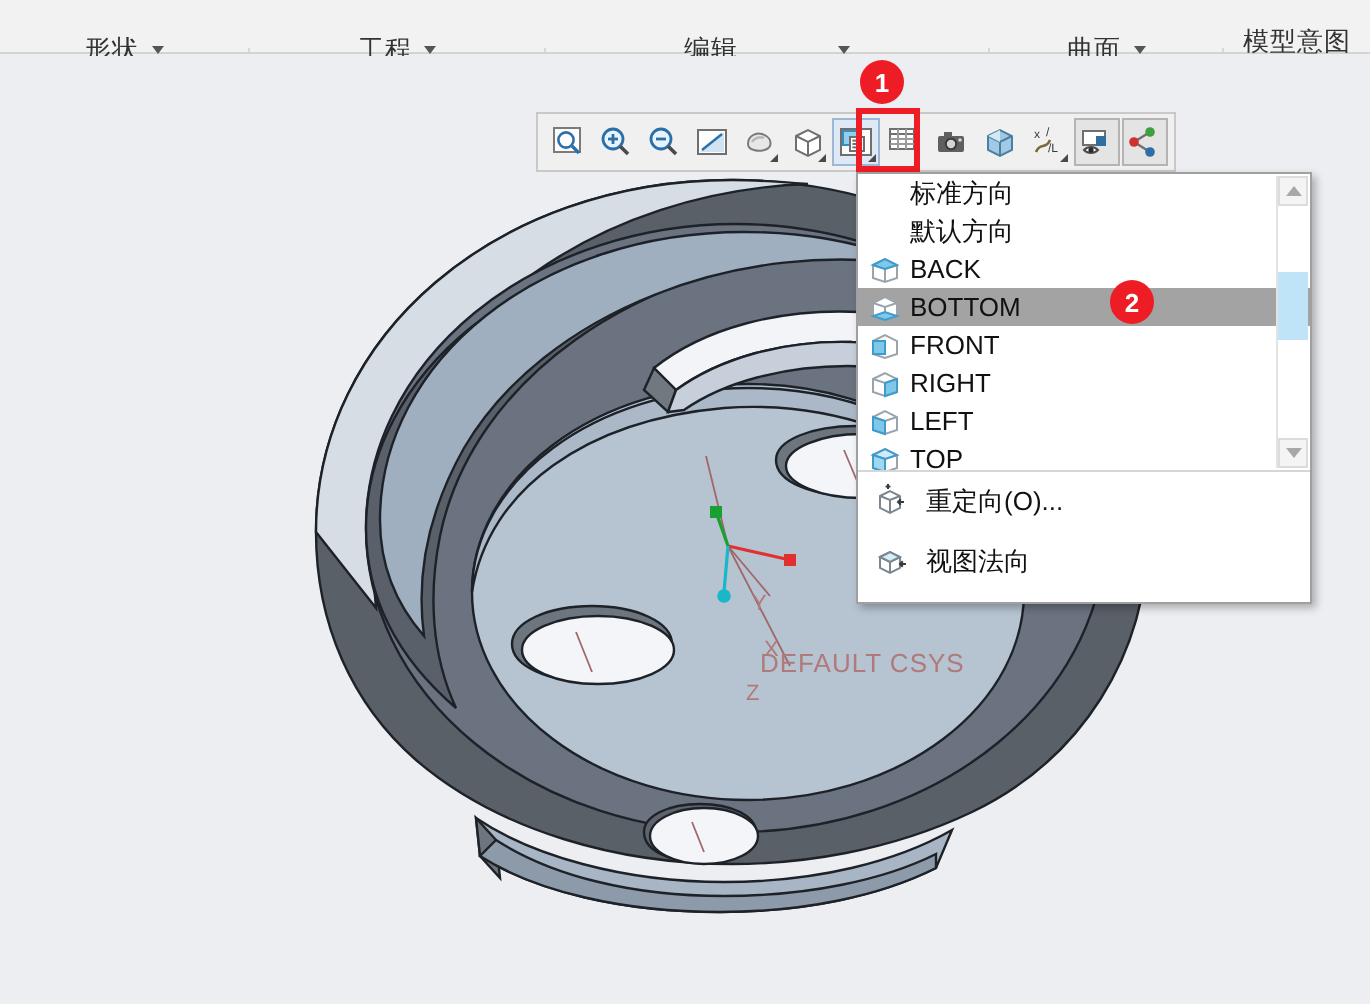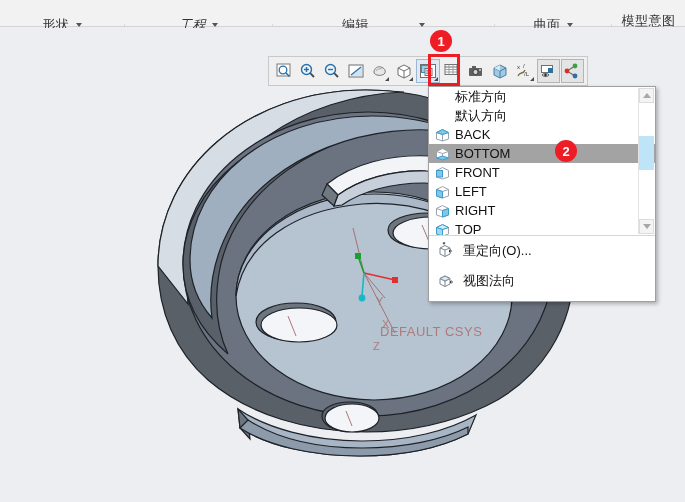--- a/index.html
+++ b/index.html
@@ -32,21 +32,21 @@
   .ribbon-tab .lbl{letter-spacing:0.5px;}
   .caret{
     width:0;height:0;
     border-left:3.5px solid transparent;
     border-right:3.5px solid transparent;
     border-top:4px solid #555;
     display:inline-block;
     margin-left:2px;
   }
   #ribbon .t0{width:125px;}
-  #ribbon .t1{width:148px;font-style:italic;}
+  #ribbon .t1{width:148px;}
   #ribbon .t2{width:222px;gap:48px;}
   #ribbon .t3{width:117px;}
   #ribbon .t4{width:73px;border-right:none;}
 
   
   #canvas{
     position:absolute;left:0;top:28px;width:685px;height:474px;
     background:#eceef1;
     overflow:hidden;
   }
@@ -491,36 +491,36 @@
       </span>
       <span class="mi-label">FRONT</span>
     </div>
 
     <div class="menu-item">
       <span class="mi-icon">
         <svg width="15" height="14" viewBox="0 0 15 14">
           <path d="M1.5 4.5 L7.5 1.5 L13.5 4.5 L13.5 11 L7.5 13 L1.5 11 Z" fill="#ffffff" stroke="#9aa4ad"></path>
           <path d="M1.5 4.5 L7.5 6.5 L13.5 4.5" fill="none" stroke="#9aa4ad"></path>
           <path d="M7.5 6.5 L7.5 13" stroke="#9aa4ad"></path>
-          <path d="M1.5 4.5 L7.5 6.5 L7.5 13 L1.5 11 Z" fill="#7fc8ea" stroke="#3e9ccb"></path>
-        </svg>
-      </span>
-      <span class="mi-label">LEFT</span>
+          <path d="M7.5 6.5 L13.5 4.5 L13.5 11 L7.5 13 Z" fill="#7fc8ea" stroke="#3e9ccb"></path>
+        </svg>
+      </span>
+      <span class="mi-label">RIGHT</span>
     </div>
 
     <div class="menu-item">
       <span class="mi-icon">
         <svg width="15" height="14" viewBox="0 0 15 14">
           <path d="M1.5 4.5 L7.5 1.5 L13.5 4.5 L13.5 11 L7.5 13 L1.5 11 Z" fill="#ffffff" stroke="#9aa4ad"></path>
           <path d="M1.5 4.5 L7.5 6.5 L13.5 4.5" fill="none" stroke="#9aa4ad"></path>
           <path d="M7.5 6.5 L7.5 13" stroke="#9aa4ad"></path>
-          <path d="M7.5 6.5 L13.5 4.5 L13.5 11 L7.5 13 Z" fill="#7fc8ea" stroke="#3e9ccb"></path>
-        </svg>
-      </span>
-      <span class="mi-label">RIGHT</span>
+          <path d="M1.5 4.5 L7.5 6.5 L7.5 13 L1.5 11 Z" fill="#7fc8ea" stroke="#3e9ccb"></path>
+        </svg>
+      </span>
+      <span class="mi-label">LEFT</span>
     </div>
 
     <div class="menu-item">
       <span class="mi-icon">
         <svg width="15" height="14" viewBox="0 0 15 14">
           <path d="M1.5 4.5 L7.5 1.5 L13.5 4.5 L13.5 11 L7.5 13 L1.5 11 Z" fill="#ffffff" stroke="#9aa4ad"></path>
           <path d="M1.5 4.5 L7.5 6.5 L13.5 4.5" fill="none" stroke="#9aa4ad"></path>
           <path d="M7.5 6.5 L7.5 13" stroke="#9aa4ad"></path>
           <path d="M1.5 4.5 L7.5 1.5 L13.5 4.5 L7.5 6.5 Z" fill="#cfeaf8" stroke="#3e9ccb"></path>
           <path d="M1.5 4.5 L7.5 6.5 L7.5 13 L1.5 11 Z" fill="#9fd8f0" stroke="#3e9ccb"></path>

